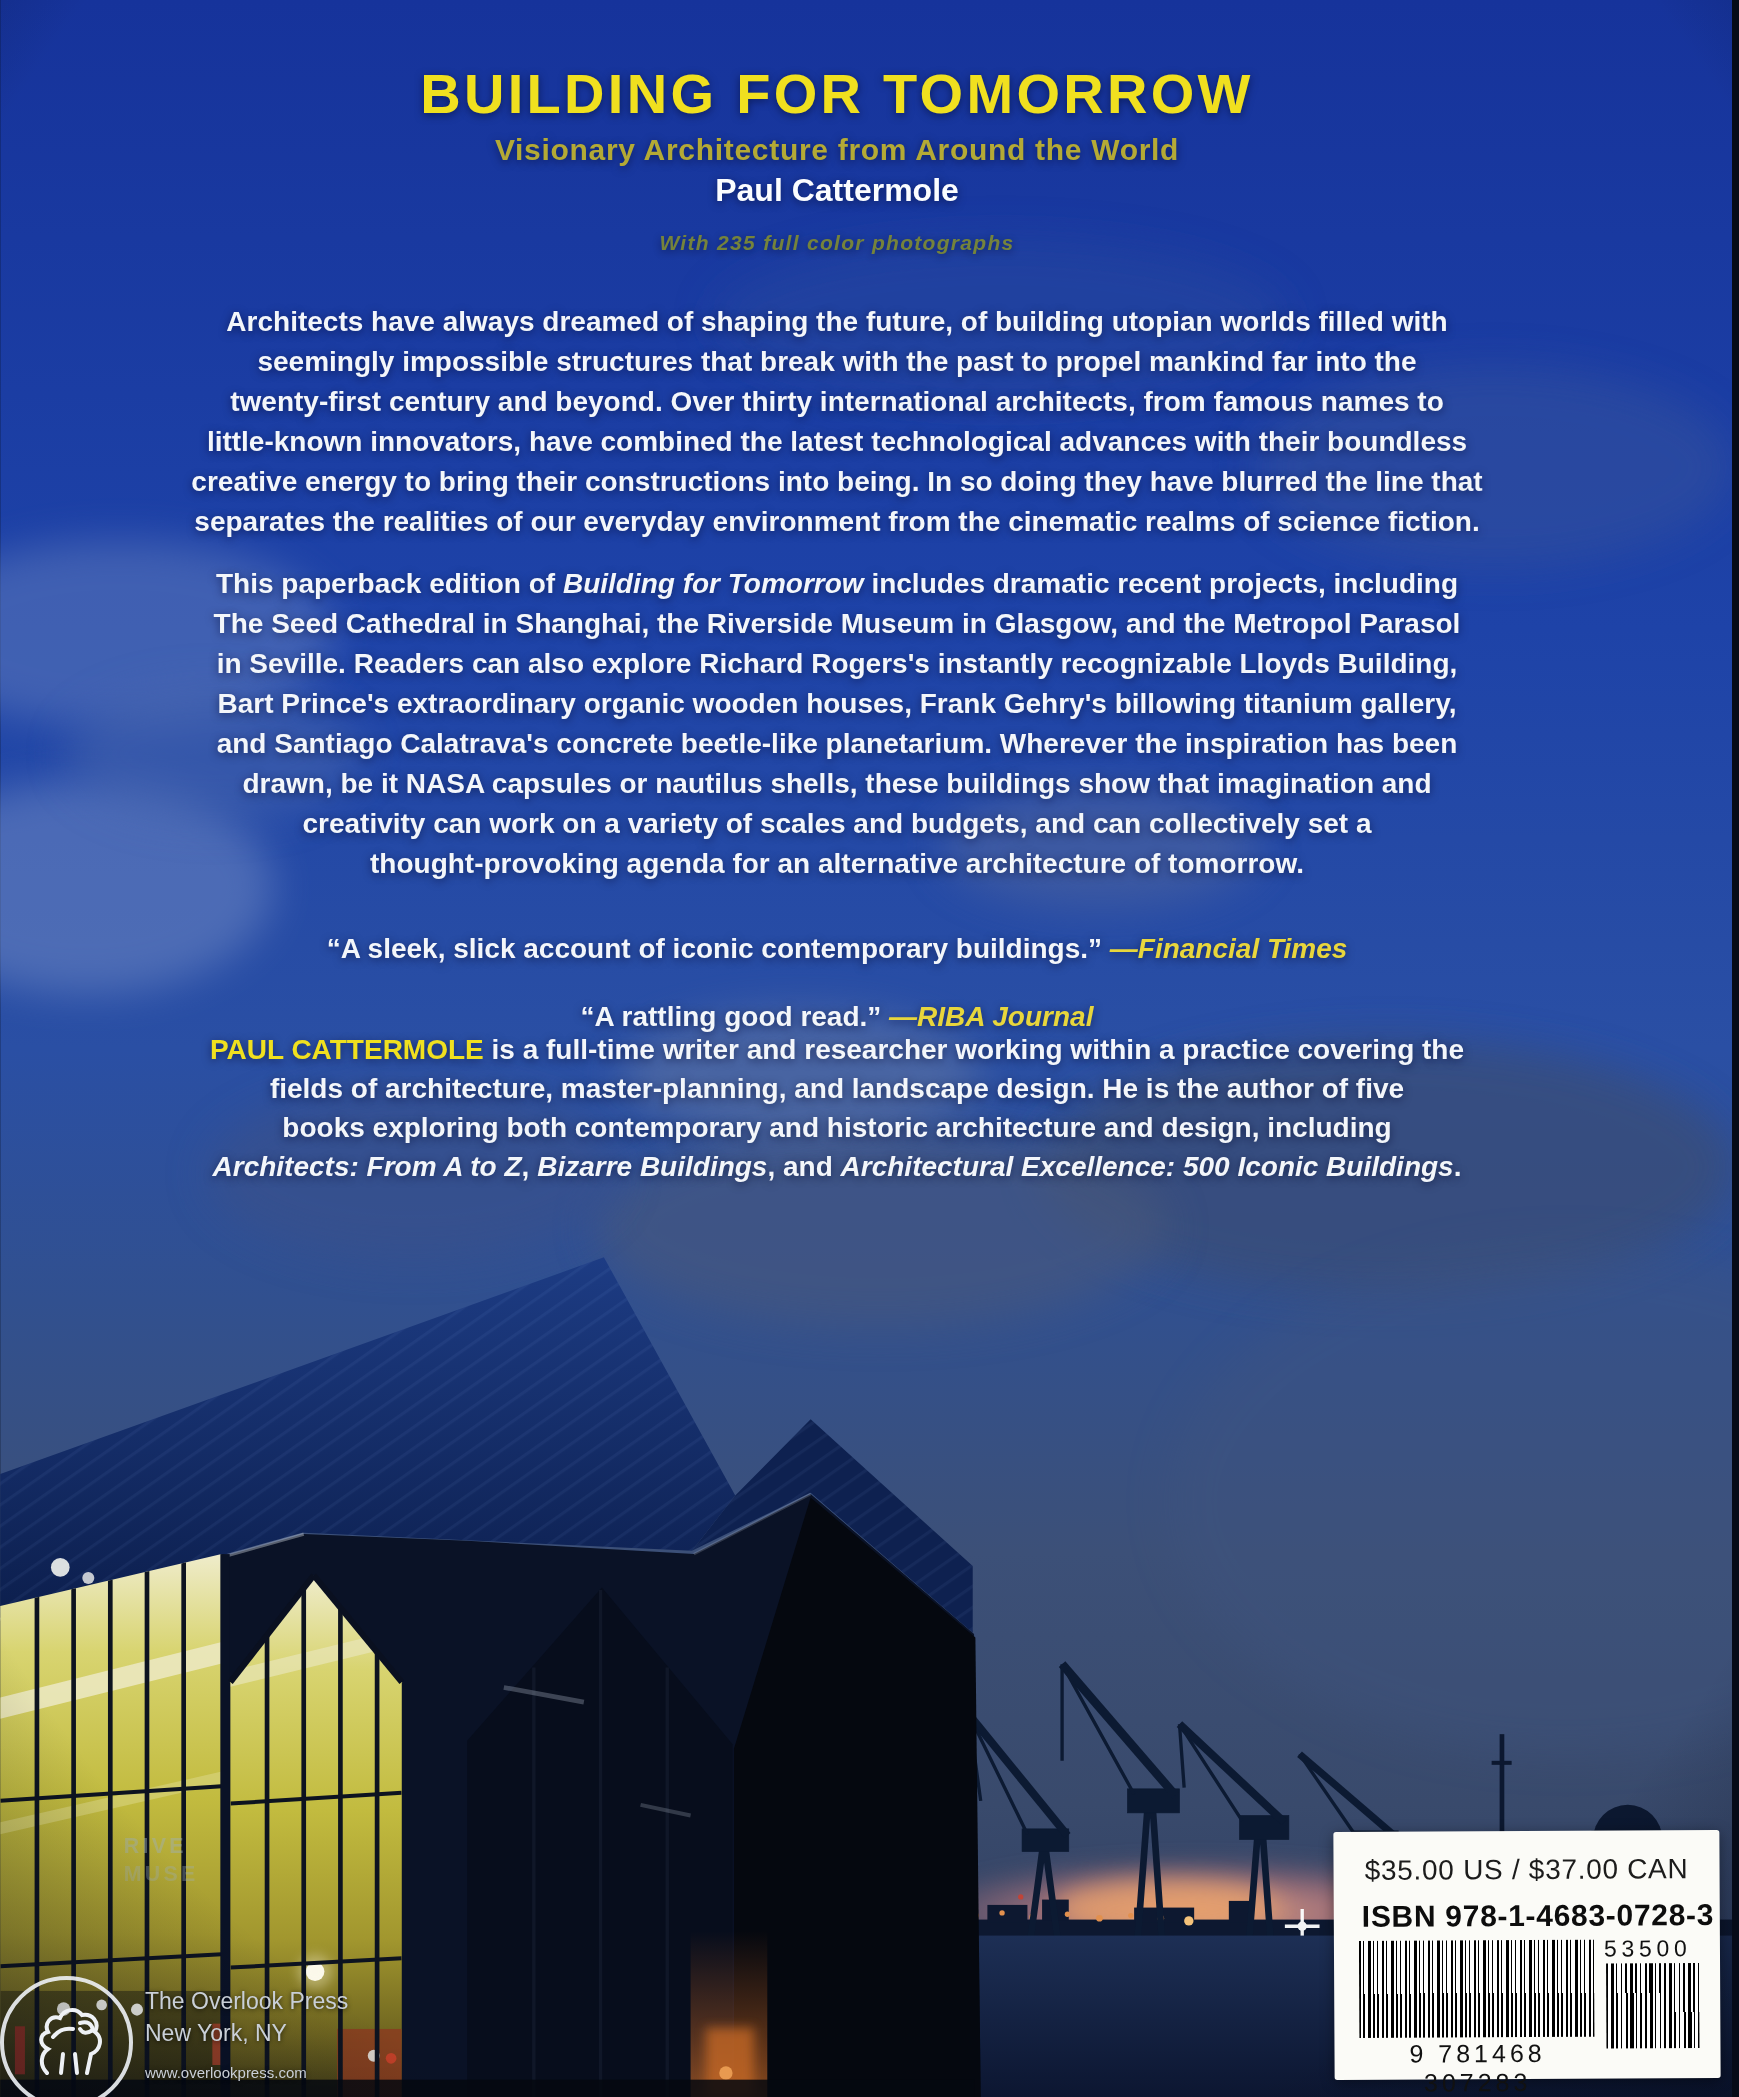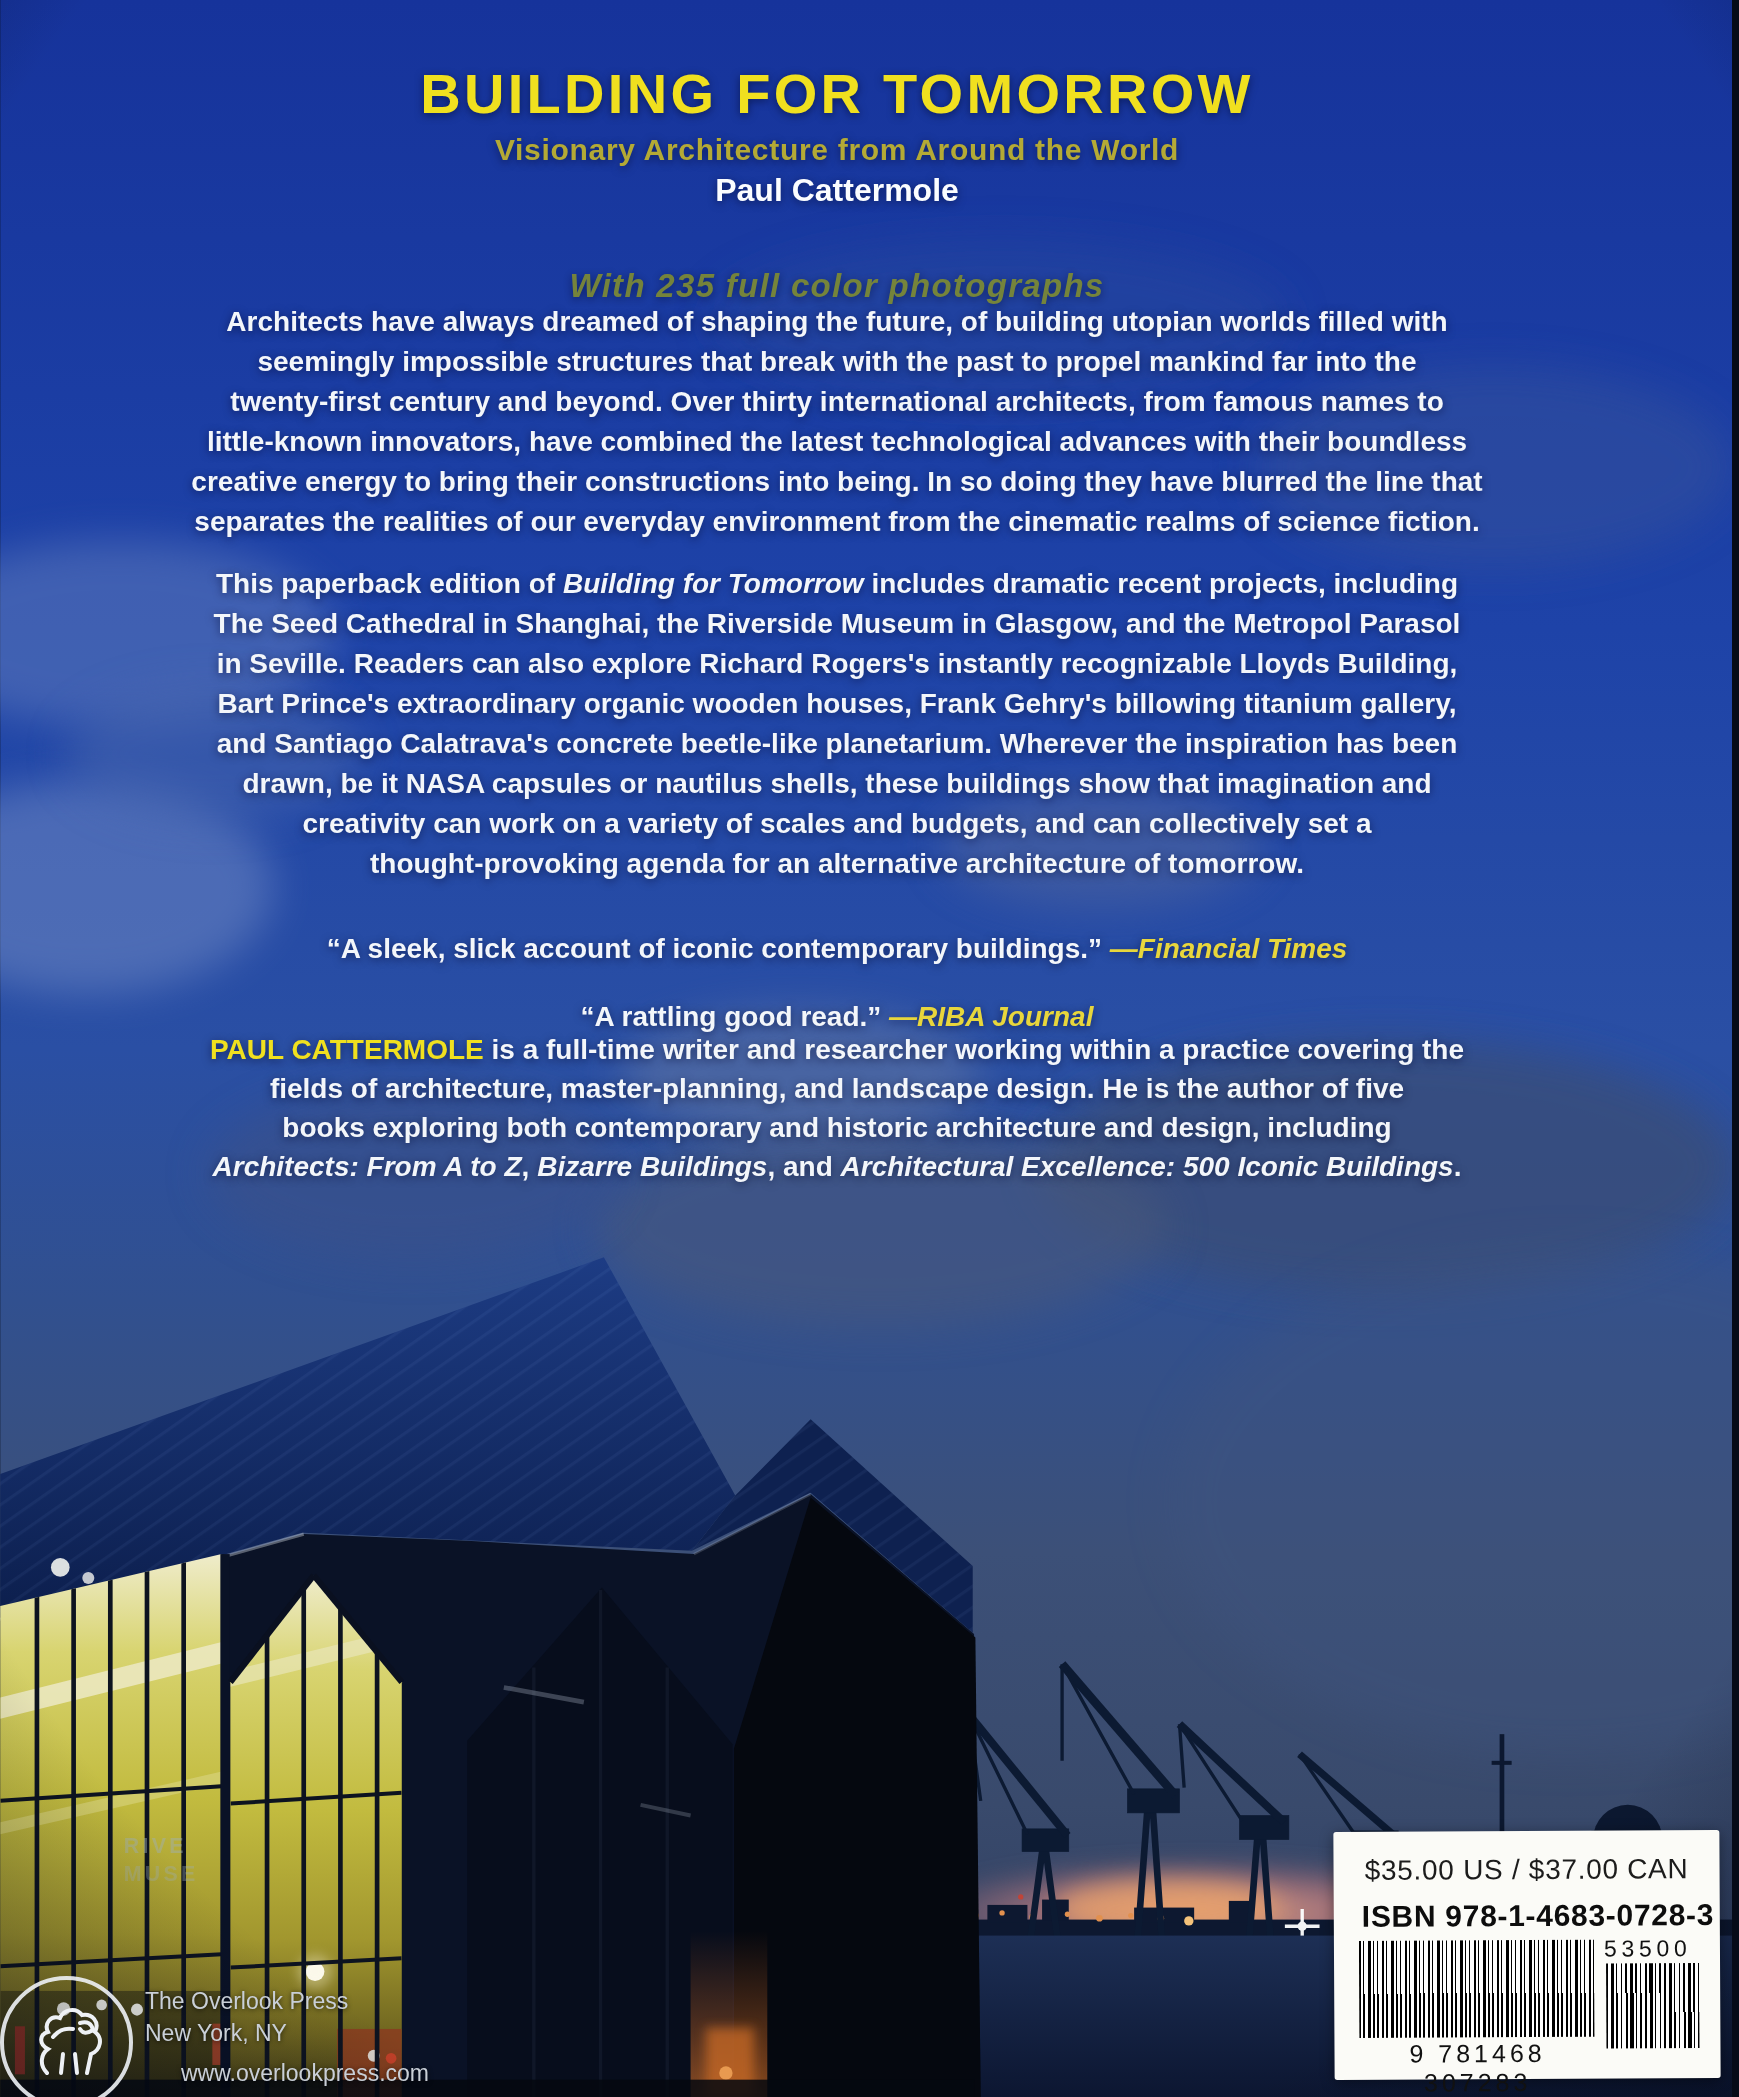--- a/index.html
+++ b/index.html
@@ -7,43 +7,43 @@
          font-family:"Liberation Sans",sans-serif;}
   svg.photo{position:absolute;left:0;top:0;width:1740px;height:2097px;display:block;}
 
   
   .overlay{position:absolute;left:0;top:0;width:1674px;text-align:center;
            color:#f3f6fa;text-shadow:0 2px 8px rgba(2,8,40,.55);}
   .abs{position:absolute;left:0;width:100%;}
   .title{top:61px;font-size:56px;font-weight:bold;letter-spacing:3.3px;color:#f0e01f;}
   .subtitle{top:133px;font-size:30px;font-weight:bold;color:#b4aa35;letter-spacing:0.7px;}
   .author{top:172px;font-size:32px;font-weight:bold;color:#fbfdff;}
-  .tagline{top:231px;font-size:33px;font-style:italic;font-weight:bold;
-           color:#7d8a33;letter-spacing:1.3px;opacity:.92;margin-top:36px;}
+  .tagline{top:231px;font-size:21px;font-style:italic;font-weight:bold;
+           color:#7d8a33;letter-spacing:1.3px;opacity:.92;}
   .para{position:absolute;left:0;width:100%;}
   .para .ln{font-size:28px;font-weight:bold;line-height:40px;white-space:nowrap;}
   .p-synopsis{top:302px;}
   .p-edition{top:564px;}
   .quote{position:absolute;left:0;width:100%;font-size:28px;font-weight:bold;white-space:nowrap;margin-top:28px;}
   .q1{top:905px;} .q2{top:973px;}
   .quote .src{font-style:italic;color:#e8d63c;}
   .p-bio{top:1030px;}
   .p-bio .ln{line-height:39px;}
   .bio-name{color:#f0e01f;}
   .it{font-style:italic;}
 
   
   .logo-ring{position:absolute;left:0px;top:1976px;width:125px;height:125px;
              border:4px solid rgba(238,242,246,.9);border-radius:50%;
              display:flex;align-items:center;justify-content:center;}
   .pub{position:absolute;left:145px;top:1985px;text-align:left;color:#c9cfd7;
        text-shadow:0 1.3px 5.3px rgba(0,0,0,.7);font-weight:normal;}
   .pub .ln1{font-size:23px;line-height:32px;}
   .pub .ln2{font-size:23px;line-height:32px;}
-  .pub .ln3{font-size:23px;line-height:32px;margin-top:8px;padding-left:36px;}
+  .pub .ln3{font-size:15px;line-height:32px;margin-top:8px;}
 
   
   .label{position:absolute;left:1334px;top:1831px;width:386px;height:248px;
          background:#fbfbf7;border-radius:2.7px;transform:rotate(-.3deg);
          color:#151515;box-shadow:0 2.7px 13.3px rgba(0,0,0,.4);}
   .label .price{margin-top:23px;text-align:center;font-size:28px;letter-spacing:0.7px;color:#1c1c1c;}
   .label .isbn{margin-top:13.3px;margin-left:28px;font-size:30px;font-weight:bold;
                letter-spacing:0.7px;color:#0d0d0d;text-align:left;}
   .bars-main{position:absolute;left:25px;top:109px;width:235px;height:97px;
     background:repeating-linear-gradient(90deg,#000 0 2px,#fff 2px 4px,#000 4px 5.3px,

